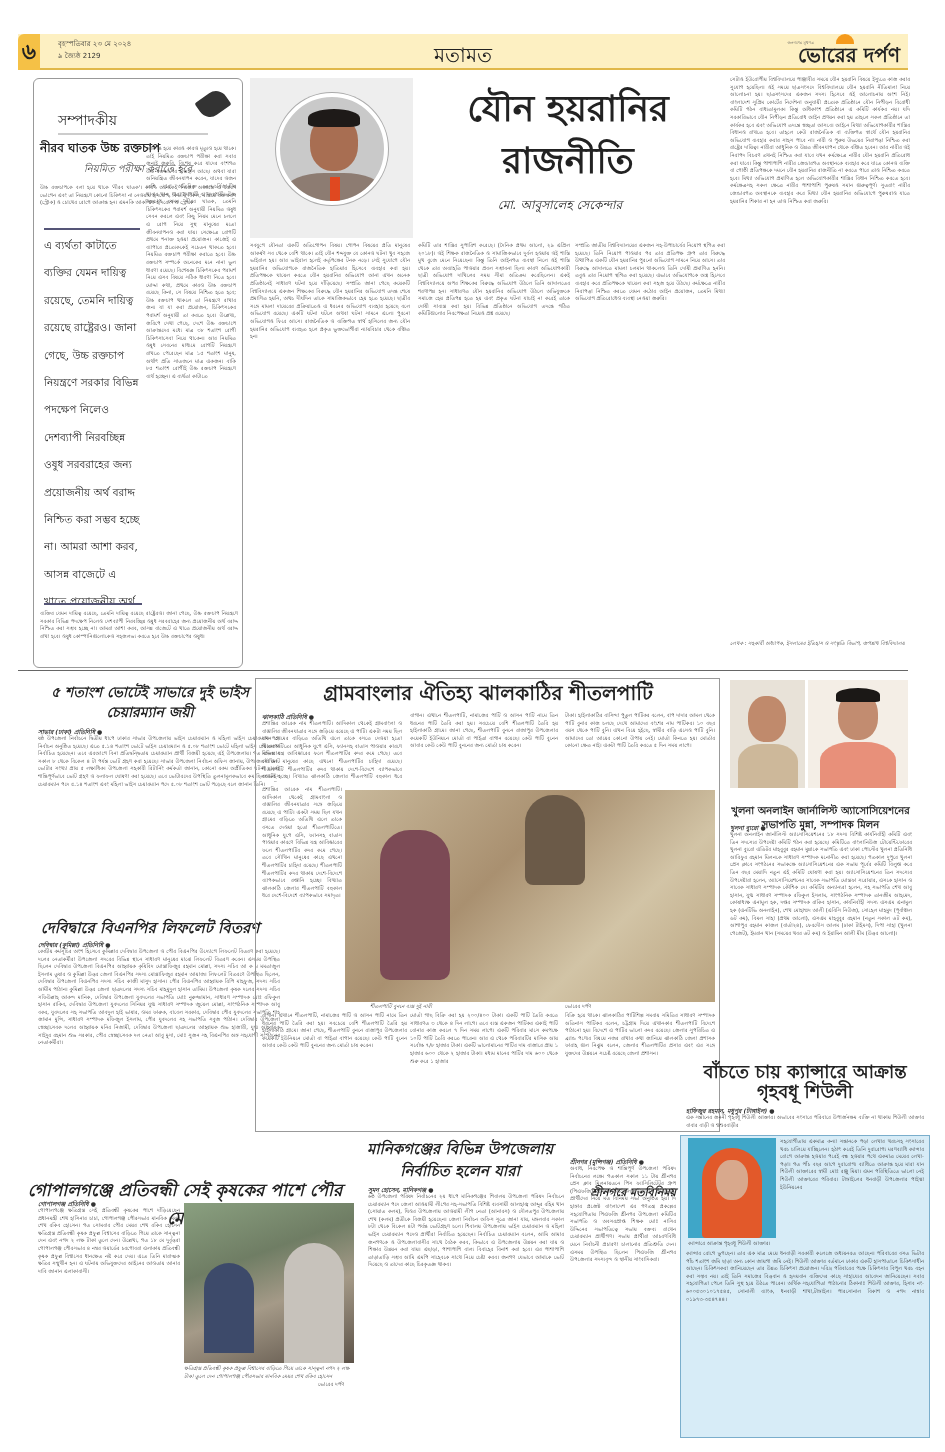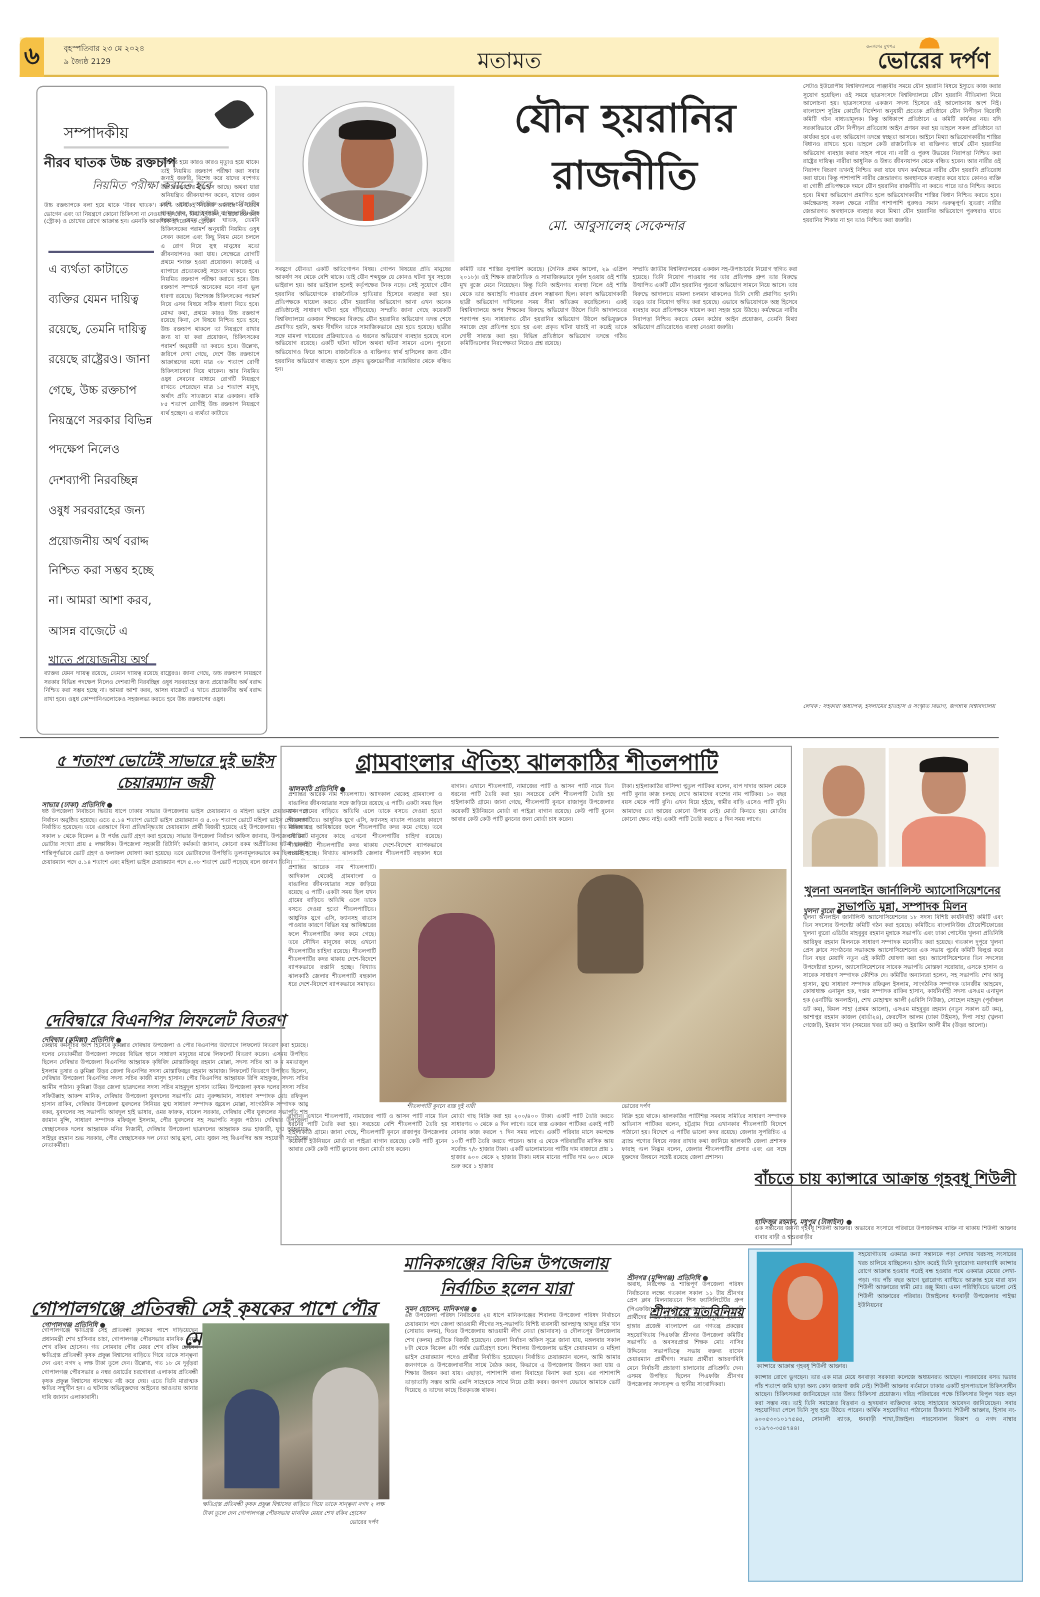--- a/index.html
+++ b/index.html
@@ -29,21 +29,21 @@
   .op-photo .hair { position: absolute; left: 28px; top: 12px; width: 52px; height: 18px; border-radius: 50% 50% 20% 20%; background: #1e1a18; }
   .op-photo .suit { position: absolute; left: 6px; top: 76px; width: 96px; height: 40px; border-radius: 40% 40% 0 0; background: #8d7c72; }
   .op-photo .tie { position: absolute; left: 50px; top: 80px; width: 10px; height: 30px; background: #e04820; }
 
   .op-title { position: absolute; left: 418px; top: 82px; width: 300px; text-align: center; font-size: 36px; line-height: 52px; font-family: "DejaVu Serif", serif; font-weight: bold; }
   .op-author { position: absolute; left: 410px; top: 196px; width: 300px; text-align: center; font-size: 12px; font-style: italic; }
   .op-col { position: absolute; }
 
   .rule { position: absolute; border-top: 1.5px solid #666; }
 
-  .news-head { position: absolute; text-align: center; font-family: "DejaVu Serif", serif; font-weight: bold; font-style: italic; text-decoration: underline; }
+  .news-head { position: absolute; text-align: center; font-family: "DejaVu Serif", serif; font-weight: bold; font-style: italic; }
   .news-box { position: absolute; border: 1px solid #999; }
 
   .photo { position: absolute; overflow: hidden; }
   .caption { position: absolute; font-size: 5.2px; line-height: 7.6px; font-style: italic; color: #333; }
 
   .cancer { position: absolute; left: 680px; top: 1135px; width: 250px; height: 303px; background: #d7ecf7; border: 1.5px solid #7aaecc; padding: 4px; }
 </style>
 </head>
 <body>
 
@@ -138,21 +138,21 @@
 
 <div class="news-head" style="left:360px;top:1138px;width:200px;font-size:15px;line-height:22px;">মানিকগঞ্জের বিভিন্ন উপজেলায় নির্বাচিত হলেন যারা</div>
 <div class="byline" style="position:absolute;left:368px;top:1185px;">সুমন হোসেন, মানিকগঞ্জ ●</div>
 <div class="txt" style="position:absolute;left:368px;top:1193px;width:196px;height:230px;">৬ষ্ঠ উপজেলা পরিষদ নির্বাচনের ২য় ধাপে মানিকগঞ্জের শিবালয় উপজেলা পরিষদ নির্বাচনে চেয়ারম্যান পদে জেলা আওয়ামী লীগের সহ-সভাপতি বিশিষ্ট ব্যবসায়ী আলহাজ্ব আব্দুর রহিম খান (সোয়াত কলম), ঘিওর উপজেলায় আওয়ামী লীগ নেতা (আনারস) ও দৌলতপুর উপজেলায় শেখ (কলম) প্রতীকে বিজয়ী হয়েছেন। জেলা নির্বাচন অফিস সূত্রে জানা যায়, মঙ্গলবার সকাল ৮টা থেকে বিকেল ৪টা পর্যন্ত ভোটগ্রহণ চলে। শিবালয় উপজেলায় ভাইস চেয়ারম্যান ও মহিলা ভাইস চেয়ারম্যান পদেও প্রার্থীরা নির্বাচিত হয়েছেন। নির্বাচিত চেয়ারম্যান বলেন, আমি আমার জনগণকে ও উপজেলাবাসীর সাথে বৈঠক করব, কিভাবে এ উপজেলায় উন্নয়ন করা যায় ও শিক্ষার উন্নয়ন করা যায়। এছাড়া, পাশাপাশি বাল্য বিবাহের বিনাশ করা হবে। এর পাশাপাশি তাড়াতাড়ি সম্ভব আমি এমপি সাহেবকে সাথে নিয়ে চেষ্টা করব। জনগণ যেভাবে আমাকে ভোট দিয়েছে ও তাদের কাছে চিরকৃতজ্ঞ থাকব।</div>
 
 <div class="news-head" style="left:568px;top:1184px;width:108px;font-size:11px;text-align:right;">শ্রীনগরে মতবিনিময়</div>
 <div class="byline" style="position:absolute;left:570px;top:1157px;">শ্রীনগর (মুন্সিগঞ্জ) প্রতিনিধি ●</div>
 <div class="txt" style="position:absolute;left:570px;top:1165px;width:106px;height:272px;">অবাধ, নিরপেক্ষ ও শান্তিপূর্ণ উপজেলা পরিষদ নির্বাচনের লক্ষ্যে গতকাল সকাল ১১ টায় শ্রীনগর প্রেস ক্লাব মিলনায়তনে পিস ফ্যাসিলিটেটর গ্রুপ (পিএফজি), শ্রীনগর উপজেলার উদ্যোগে প্রতিদ্বন্দ্বী প্রার্থীদের নিয়ে মত বিনিময় সভা অনুষ্ঠিত হয়। দি হাঙ্গার প্রজেক্ট বাংলাদেশ এর গণতন্ত্র প্রকল্পের সহযোগিতায় পিএফজি শ্রীনগর উপজেলা কমিটির সভাপতি ও অবসরপ্রাপ্ত শিক্ষক মোঃ নাসির উদ্দিনের সভাপতিত্বে সভায় বক্তব্য রাখেন চেয়ারম্যান প্রার্থীগণ। সভায় প্রার্থীরা আচরণবিধি মেনে নির্বাচনী প্রচারণা চালানোর প্রতিশ্রুতি দেন। এসময় উপস্থিত ছিলেন পিএফজি শ্রীনগর উপজেলার সদস্যবৃন্দ ও স্থানীয় সাংবাদিকরা।</div>
 
 <div class="cancer"></div>
-<div class="news-head" style="left:684px;top:1062px;width:242px;font-size:14px;line-height:20px;font-style:normal;">বাঁচতে চায় ক্যান্সারে আক্রান্ত গৃহবধূ শিউলী</div>
+<div class="news-head" style="left:684px;top:1062px;width:242px;font-size:18px;line-height:20px;font-style:normal;">বাঁচতে চায় ক্যান্সারে আক্রান্ত গৃহবধূ শিউলী</div>
 <div style="position:absolute;left:680px;top:1052px;width:250px;height:86px;background:#d7ecf7;border:1.5px solid #7aaecc;border-bottom:none;z-index:-1;"></div>
 <div class="byline" style="position:absolute;left:686px;top:1106px;">হাফিজুর রহমান, মধুপুর (টাঙ্গাইল) ●</div>
 <div class="txt" style="position:absolute;left:686px;top:1114px;width:238px;height:22px;">এক সন্তানের জননী গৃহবধূ শিউলী আক্তার। অভাবের সংসারে পরিবারে উপার্জনক্ষম ব্যক্তি না থাকায় শিউলী আক্তার বাবার বাড়ী ও শ্বশুরবাড়ীর</div>
 <div class="photo" style="left:688px;top:1138px;width:88px;height:100px;background:#3fa6c8;">
   <div style="position:absolute;left:14px;top:10px;width:60px;height:90px;background:#e2592a;border-radius:30px 30px 4px 4px;"></div>
   <div style="position:absolute;left:28px;top:22px;width:32px;height:40px;background:#d8a88c;border-radius:45%;"></div>
 </div>
 <div class="caption" style="left:688px;top:1240px;font-style:normal;">ক্যান্সারে আক্রান্ত গৃহবধূ শিউলী আক্তার।</div>
 <div class="txt" style="position:absolute;left:780px;top:1138px;width:144px;height:100px;">সহযোগীতায় একমাত্র কন্যা সন্তানকে পড়া লেখার খরচসহ সংসারের খরচ চালিয়ে যাচ্ছিলেন। হঠাৎ করেই তিনি দুরারোগ্য মরণব্যাধি ক্যান্সার রোগে আক্রান্ত হওয়ার পরেই বন্ধ হওয়ার পথে একমাত্র মেয়ের লেখা-পড়া। গত পাঁচ বছর আগে দুরারোগ্য ব্যাধিতে আক্রান্ত হয়ে মারা যান শিউলী আক্তারের স্বামী মোঃ রঞ্জু মিয়া। এমন পরিস্থিতিতে ভালো নেই শিউলী আক্তারের পরিবার। টাঙ্গাইলের ধনবাড়ী উপজেলার পাইস্কা ইউনিয়নের</div>
 <div class="txt" style="position:absolute;left:686px;top:1250px;width:238px;height:184px;">ক্যান্সার রোগে ভুগছেন। তার এক মাত্র মেয়ে ধনবাড়ী সরকারী কলেজে অধ্যয়নরত আছেন। পরিবারের বসত ভিটার পাঁচ শতাংশ জমি ছাড়া অন্য কোন জায়গা জমি নেই। শিউলী আক্তার বর্তমানে ঢাকার একটি হাসপাতালে চিকিৎসাধীন আছেন। চিকিৎসকরা জানিয়েছেন তার উন্নত চিকিৎসা প্রয়োজন। দরিদ্র পরিবারের পক্ষে চিকিৎসার বিপুল খরচ বহন করা সম্ভব নয়। তাই তিনি সমাজের বিত্তবান ও হৃদয়বান ব্যক্তিদের কাছে সাহায্যের আবেদন জানিয়েছেন। সবার সহযোগিতা পেলে তিনি সুস্থ হয়ে উঠতে পারেন। অর্থিক সহযোগিতা পাঠানোর ঠিকানাঃ শিউলী আক্তার, হিসাব নং- ৬০০৫৩০১০১৭৫৪৫, সোনালী ব্যাংক, ধনবাড়ী শাখা,টাঙ্গাইল। পারসোনাল বিকাশ ও নগদ নাম্বার ০১৯৭৩-৩৫৪৭৪৪।</div>

